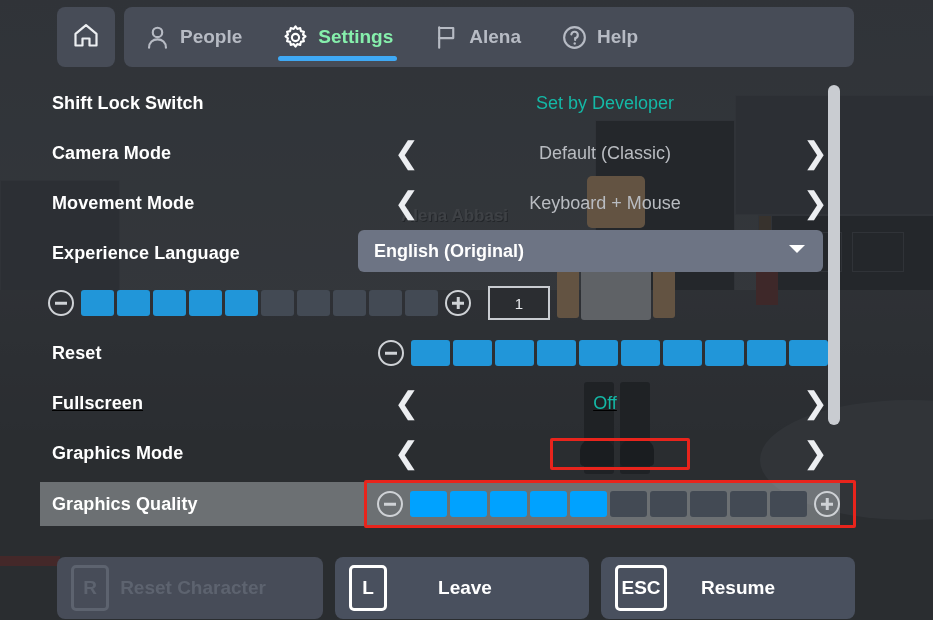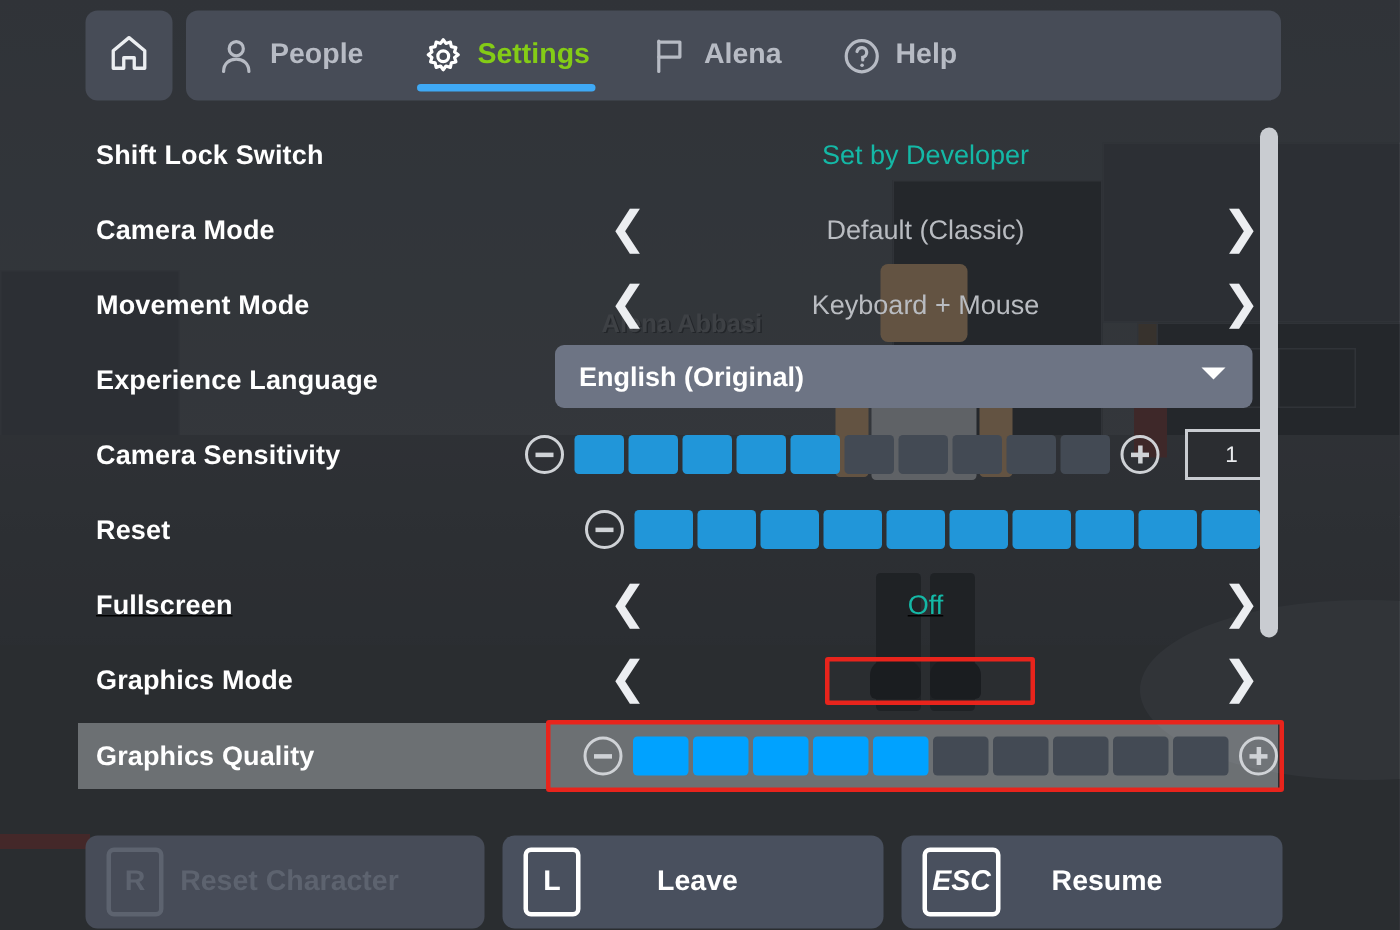--- a/index.html
+++ b/index.html
@@ -48,29 +48,29 @@
   .tabs-wrap {
     position:absolute; left:124px; top:7px; width:730px; height:60px;
     background:#474c57; border-radius:8px;
     display:flex; align-items:center;
   }
   .tab {
     display:flex; align-items:center; gap:9px; height:60px;
     padding:0 20px; position:relative; color:#b7bbc4;
     font-size:19px; font-weight:bold;
   }
-  .tab.active { color:#84cc16; }
+  .tab.active { color:#86efac; }
   .tab .underline {
     position:absolute; left:16px; right:16px; bottom:6px; height:5px;
     background:#3fa9f5; border-radius:3px;
   }
   .tab svg { display:block; }
 
   
-  #panel { position:absolute; left:52px; top:78px; width:800px; height:470px; }
+  #panel { position:absolute; left:40px; top:78px; width:800px; height:470px; }
   .row {
     position:absolute; left:0; width:800px; height:42px;
     display:flex; align-items:center;
   }
   .row.hl { background:rgba(200,204,210,0.42);align-items:center; }
   .row-label {
     width:330px; padding-left:12px; color:#ffffff;
     font-size:18px; font-weight:bold; letter-spacing:.1px;
   }
   .row.hl .row-label { color:#ffffff; }
@@ -260,21 +260,20 @@
               padding:0 16px;">
     <span style="flex:1; color:#ffffff; font-size:18px; font-weight:bold;">English (Original)</span>
     <span>
       <svg width="20" height="14" viewBox="0 0 20 14">
           <path d="M2 3 L10 11 L18 3 Z" fill="#ffffff"></path>
         </svg>
     </span>
   </div>
 
   <div class="row" style="top:204px;">
-    <div class="row-label">Camera Sensitivity</div>
     <div class="row-ctrl" style="justify-content:flex-start; padding-left:8px;">
       <div class="slider">
         <span class="rb"></span>
         <span class="segs" id="cs-segs">
             <span class="seg" style="background: rgb(33, 150, 217); width: 33px;"></span>
             <span class="seg" style="background: rgb(33, 150, 217); width: 33px;"></span>
             <span class="seg" style="background: rgb(33, 150, 217); width: 33px;"></span>
             <span class="seg" style="background: rgb(33, 150, 217); width: 33px;"></span>
             <span class="seg" style="background: rgb(33, 150, 217); width: 33px;"></span>
             <span class="seg" style="background: rgb(67, 74, 84); width: 33px;"></span>
@@ -363,17 +362,17 @@
     <span class="key dim">R</span>
     <span class="btm-label">Reset Character</span>
   </div>
 
   <div class="btm" style="width:254px;">
     <span class="key">L</span>
     <span class="btm-label">Leave</span>
   </div>
 
   <div class="btm" style="width:254px;">
-    <span class="key" style="width:52px;font-style:italic;">ESC</span>
+    <span class="key" style="width:52px;">ESC</span>
     <span class="btm-label">Resume</span>
   </div>
 
 </div>
 
 </body></html>

